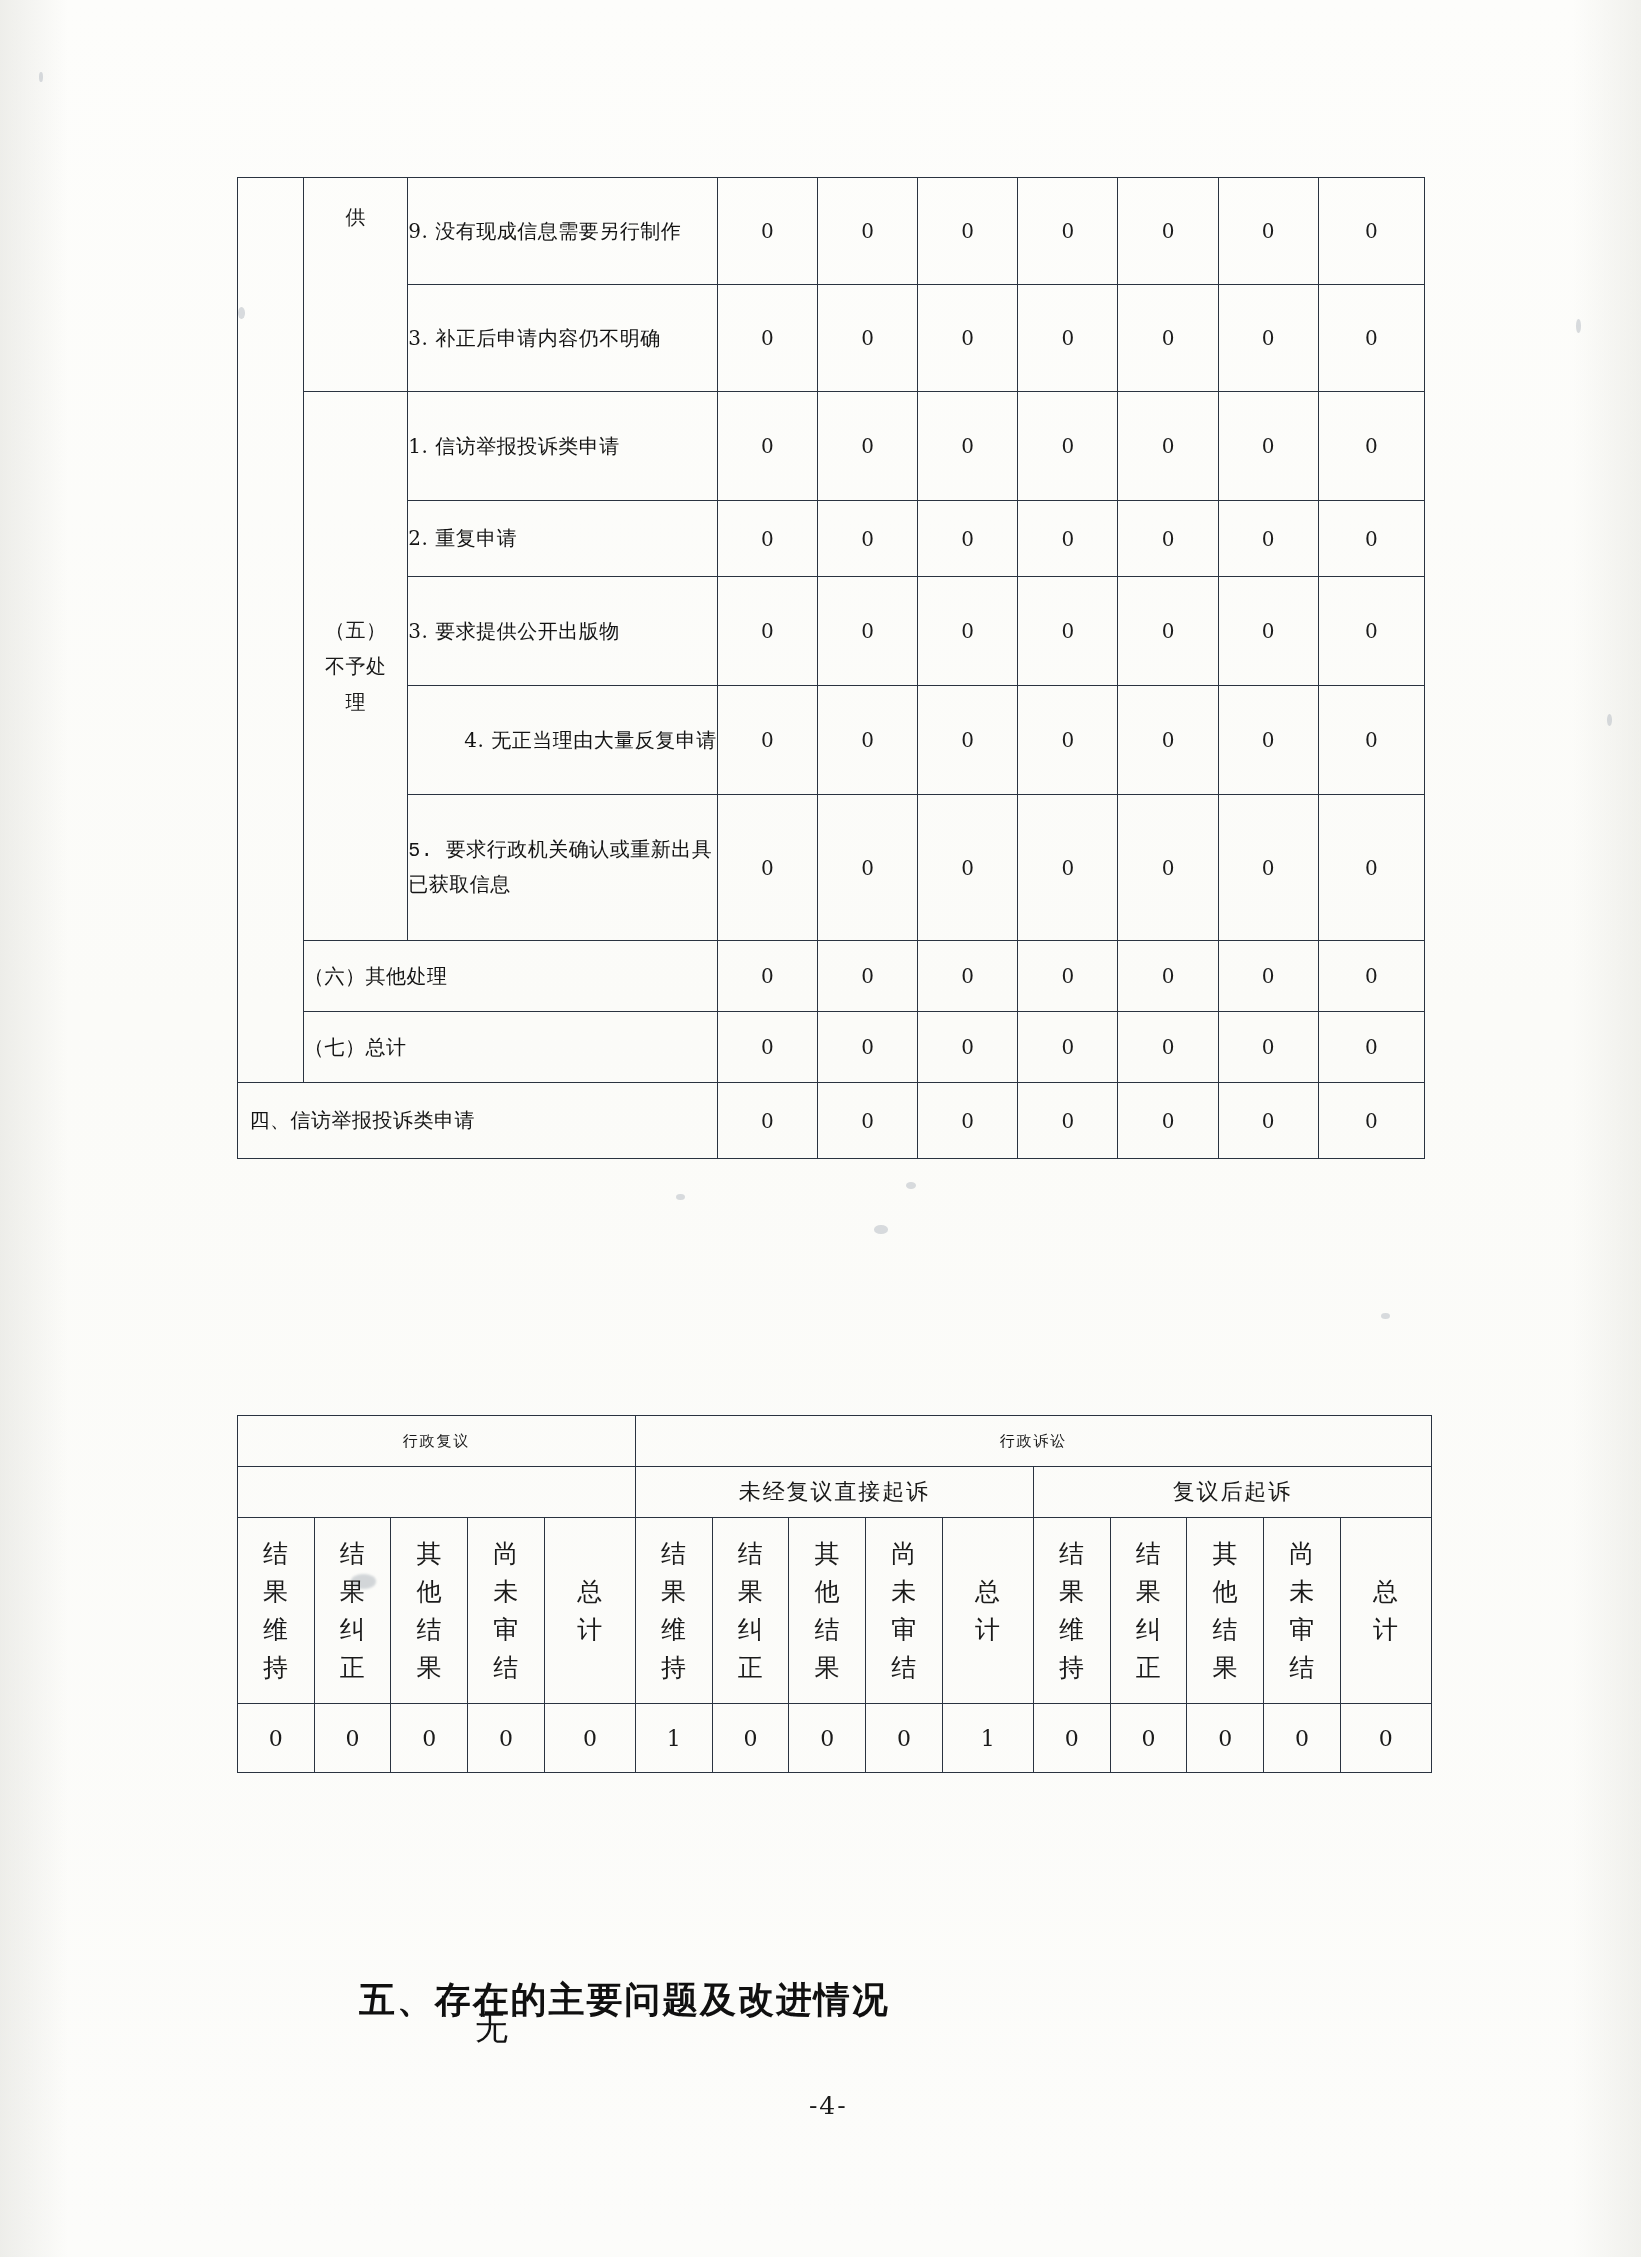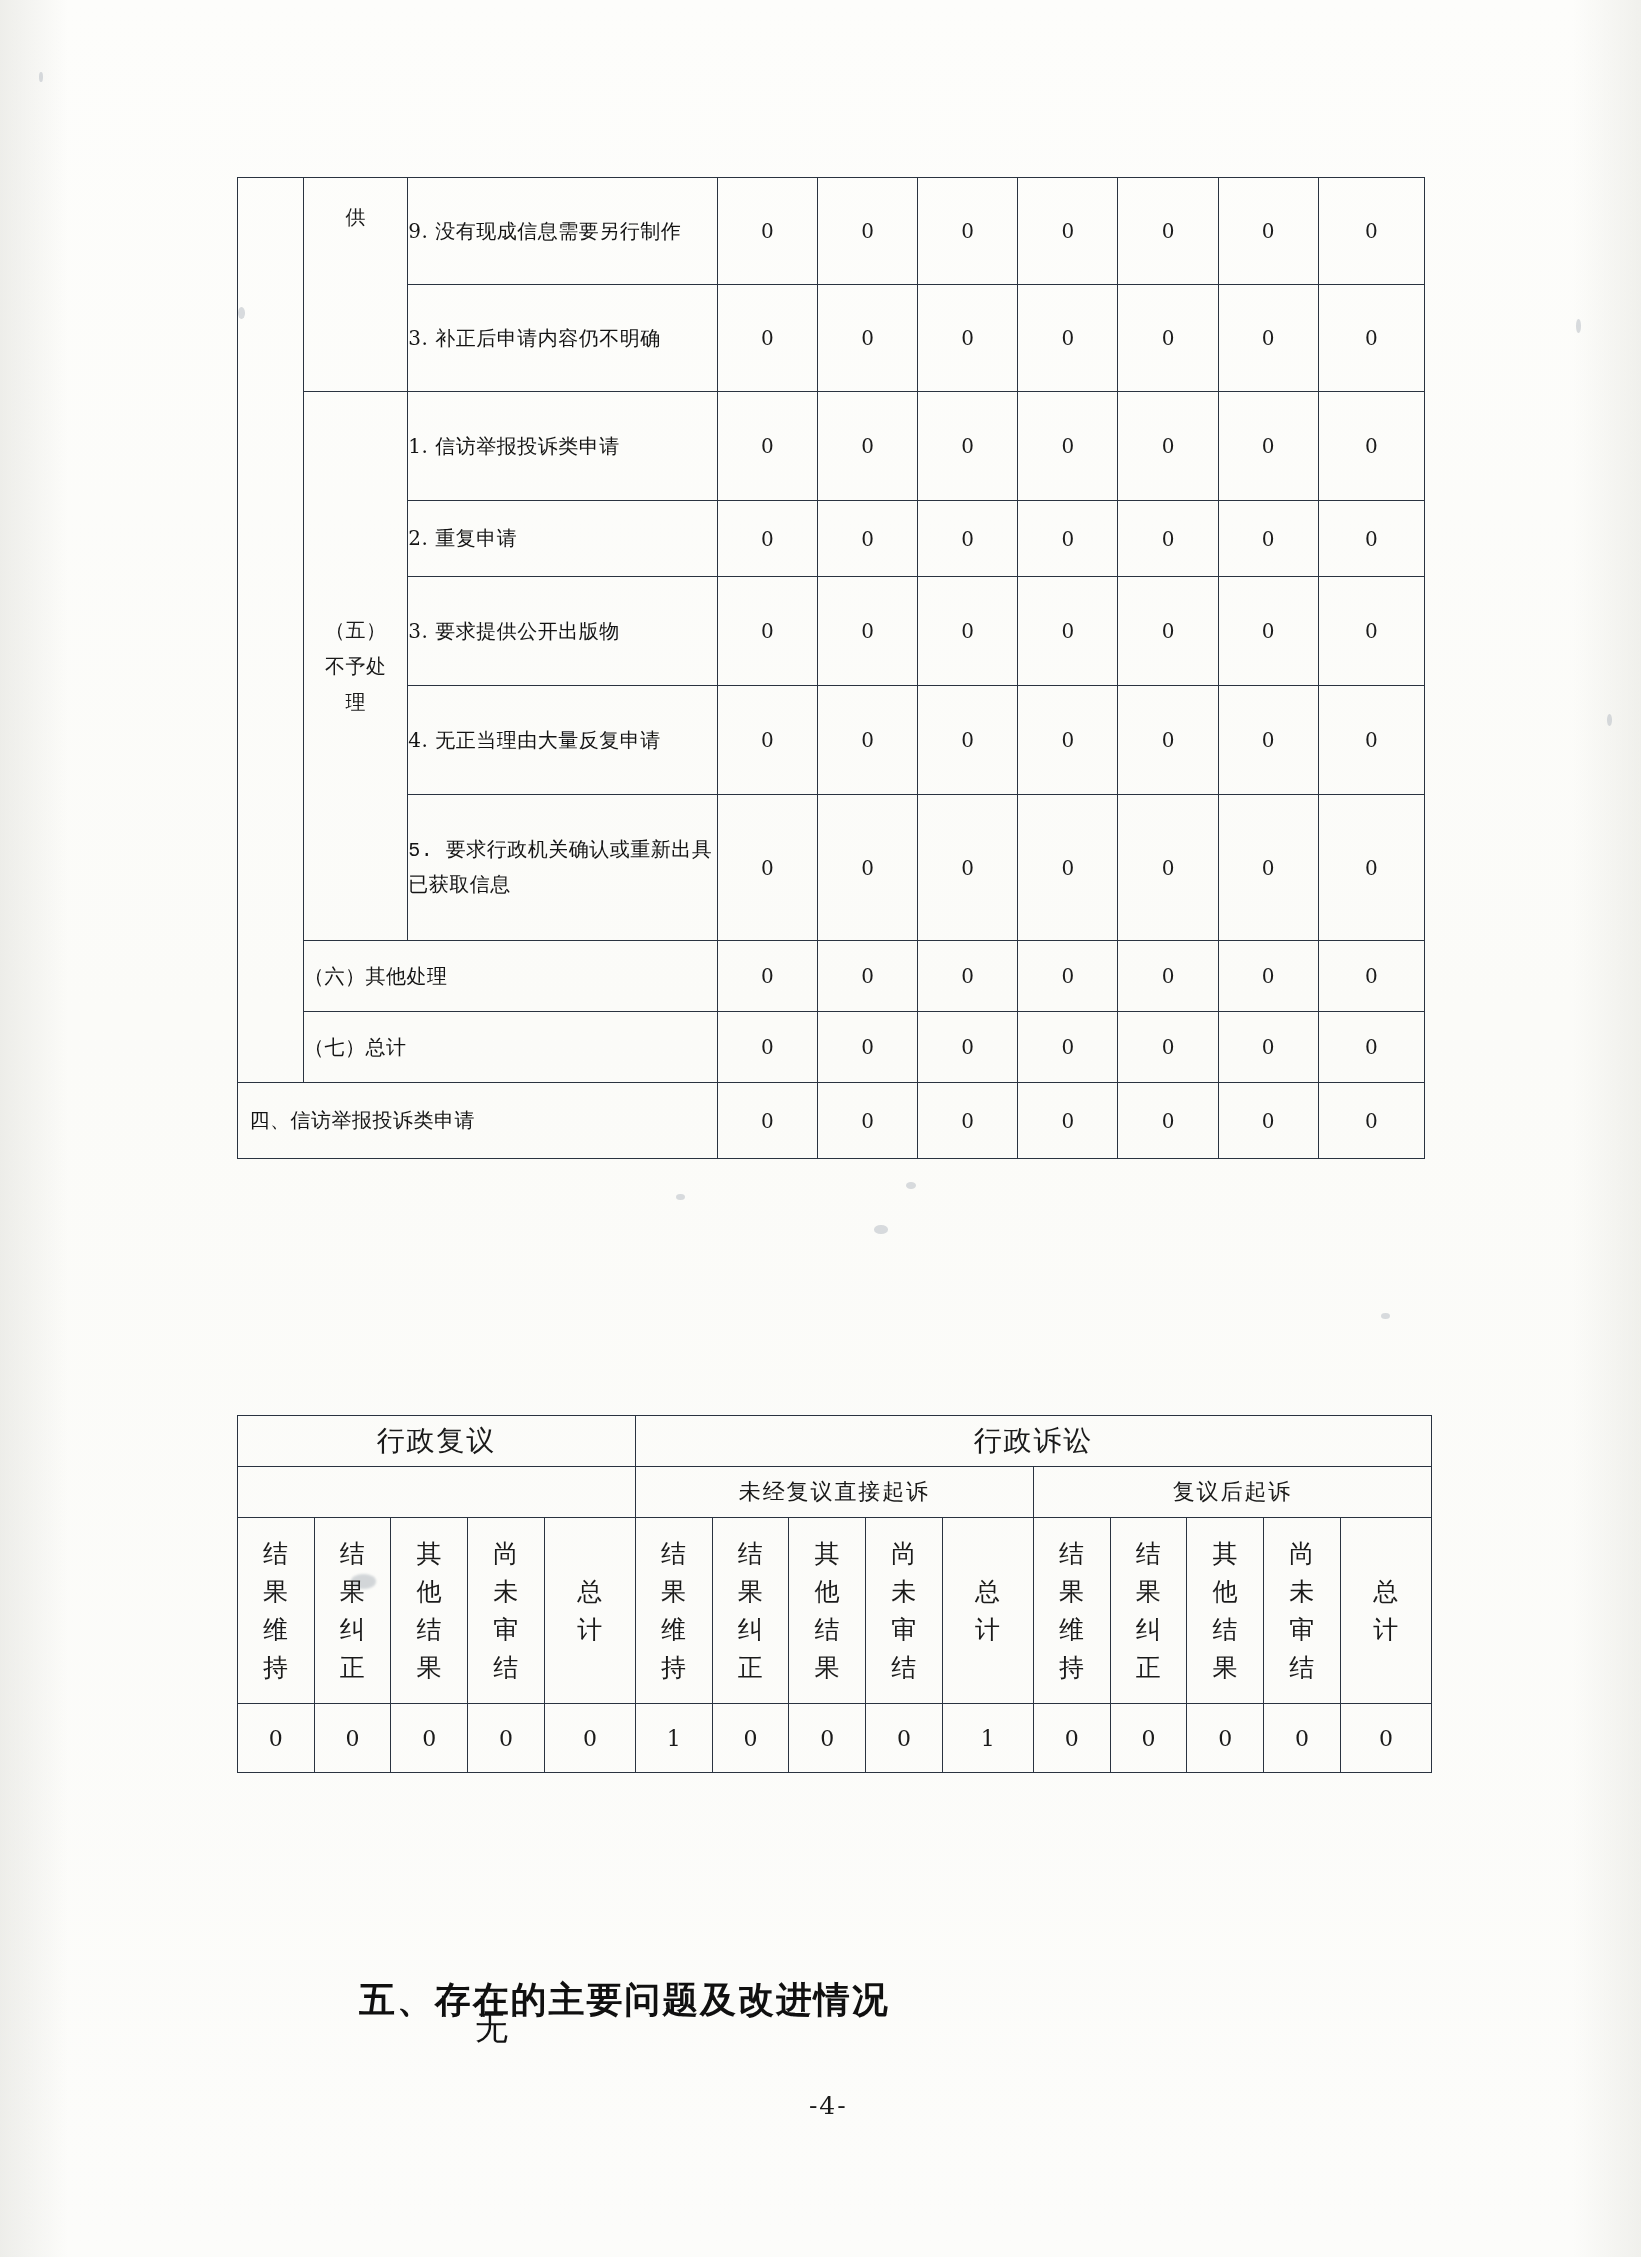--- a/index.html
+++ b/index.html
@@ -104,21 +104,21 @@
     width: 100%;
     table-layout: fixed;
   }
   table.grid2 td {
     border: 1.5px solid #2a3340;
     padding: 0;
     text-align: center;
     vertical-align: middle;
   }
   .g2-top {
-    font-size: 28px;
+    font-size: 15px;
     letter-spacing: 1.9px;
     height: 50px;
   }
   .g2-mid {
     font-size: 22px;
     letter-spacing: 1.9px;
     height: 50px;
   }
   .vtext {
     font-size: 25px;
@@ -242,21 +242,21 @@
           <td class="num">0</td>
           <td class="num">0</td>
           <td class="num">0</td>
           <td class="num">0</td>
           <td class="num">0</td>
           <td class="num">0</td>
           <td class="num">0</td>
         </tr>
 
         <tr>
-          <td class="lbl" style="height:108px;">4. 无正当理由大量反复申请</td>
+          <td class="lbl" style="height:108px;text-align:right;">4. 无正当理由大量反复申请</td>
           <td class="num">0</td>
           <td class="num">0</td>
           <td class="num">0</td>
           <td class="num">0</td>
           <td class="num">0</td>
           <td class="num">0</td>
           <td class="num">0</td>
         </tr>
 
         <tr>

